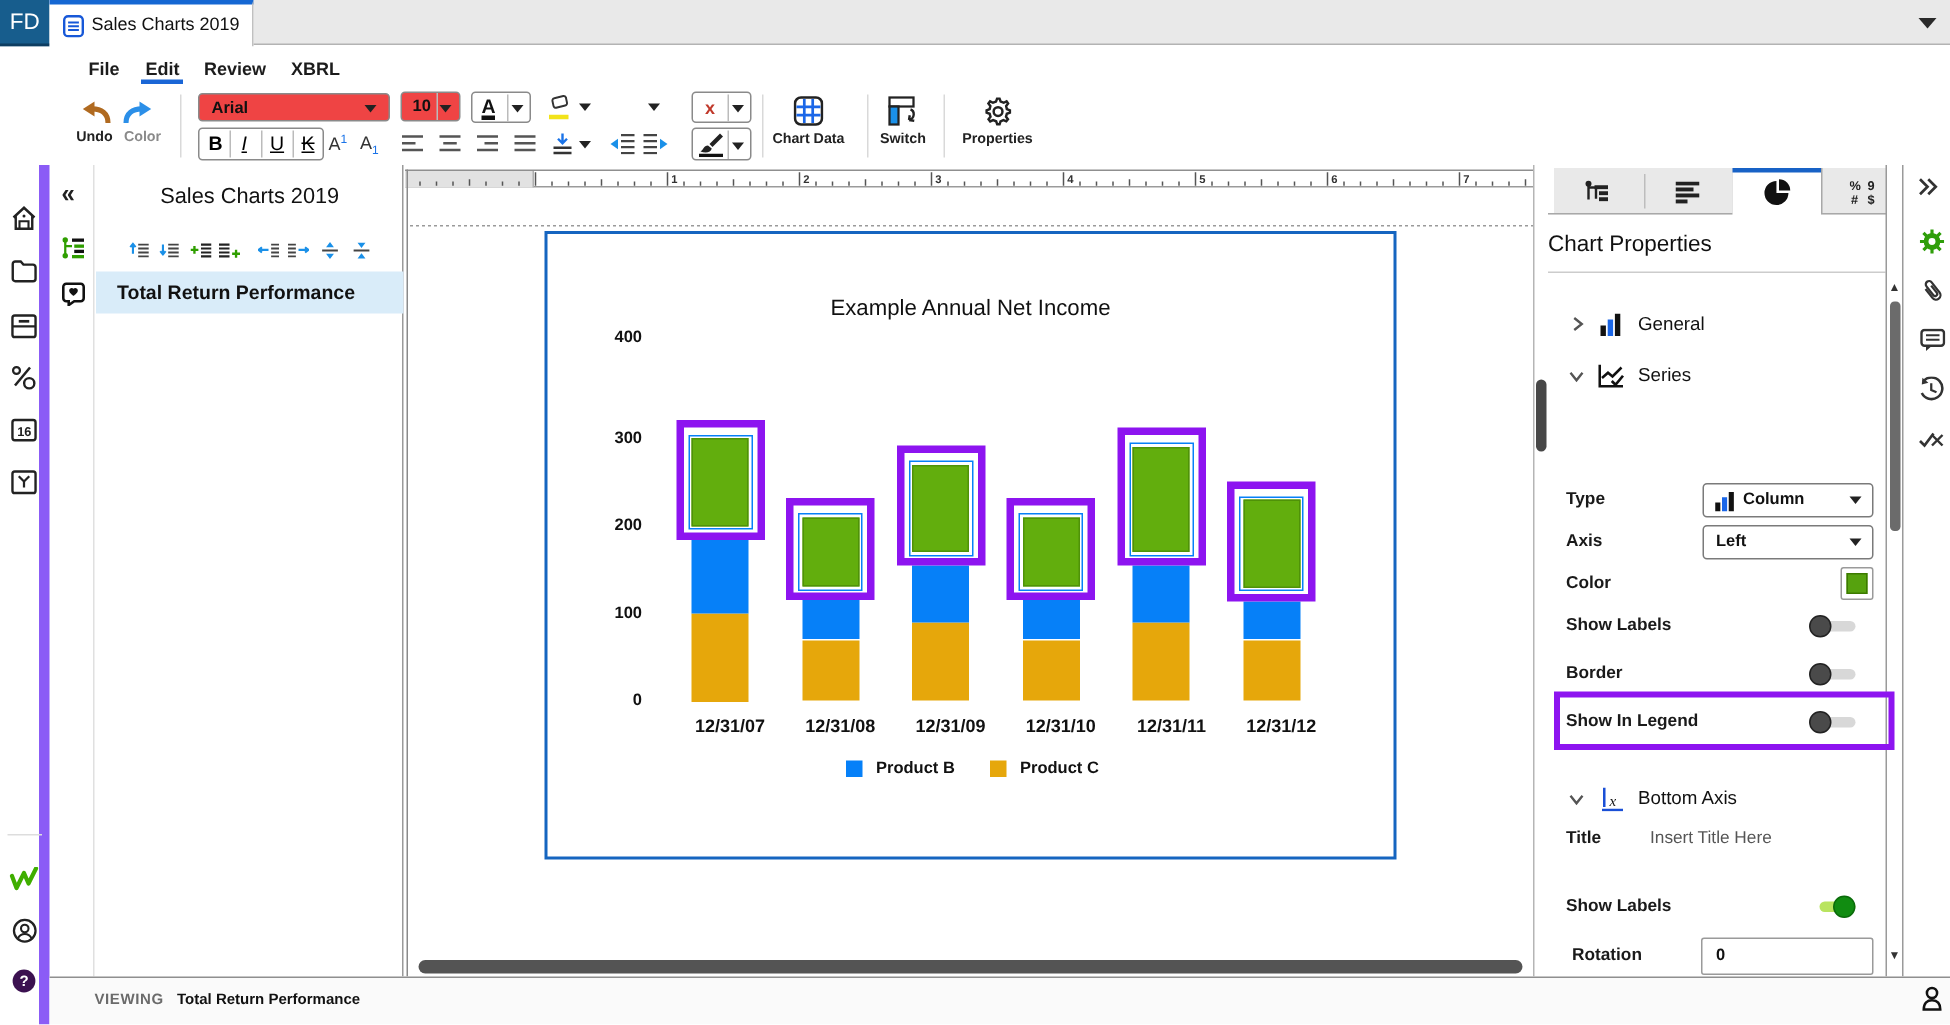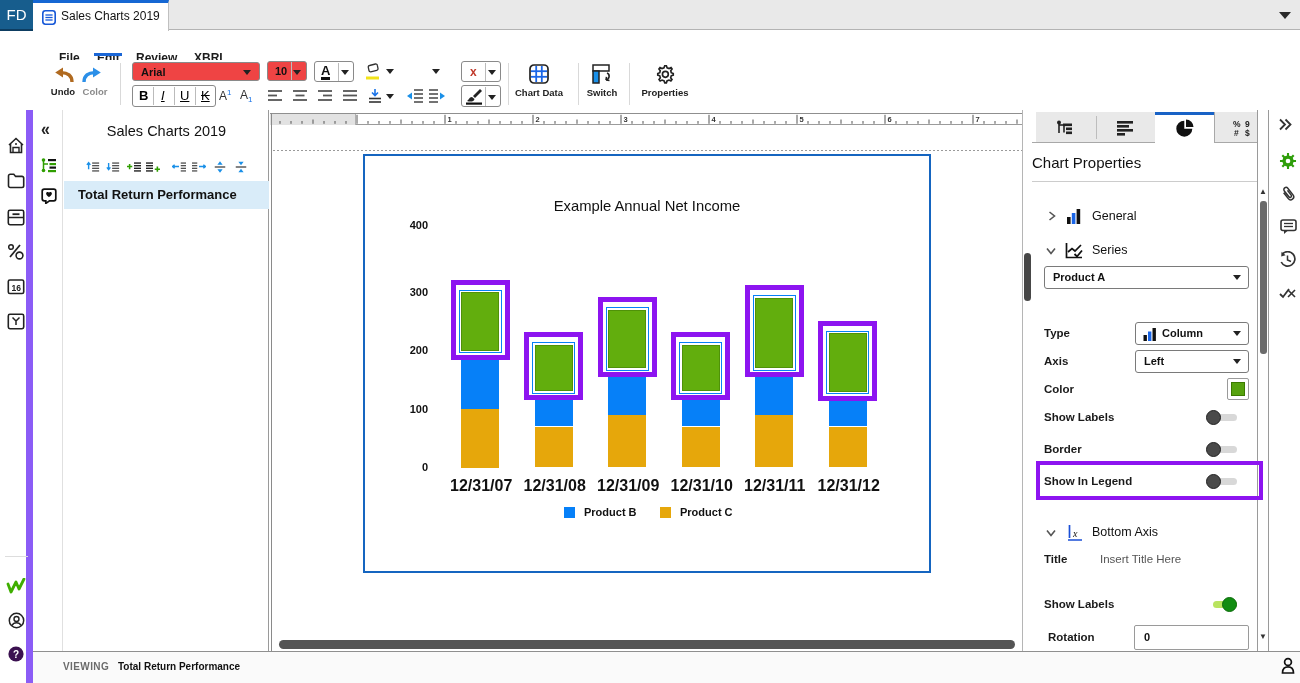--- a/index.html
+++ b/index.html
@@ -6,21 +6,21 @@
 body{font-family:"Liberation Sans",sans-serif;background:#fff;position:relative;}
 #app{position:absolute;left:0;top:0;width:1300px;height:683px;}
 .abs{position:absolute;}
 
 #tabbar{position:absolute;left:0;top:0;width:1300px;height:30px;background:#e9e9e9;border-bottom:1px solid #b3b3b3;}
 #fdbox{position:absolute;left:0;top:0;width:33px;height:31px;background:#175d8d;border-bottom:2px solid #0d3d61;color:#fff;font-size:15px;text-align:center;line-height:29px;letter-spacing:0px;}
 #doctab{position:absolute;left:33px;top:0;width:136px;height:31px;background:#fff;border-top:3px solid #1567d3;border-right:1px solid #c0c0c0;}
 #doctab .txt{position:absolute;left:28px;top:6px;font-size:12px;color:#111;}
 #tabcaret{position:absolute;left:1279px;top:12px;line-height:0;}
 
-#menubar{position:absolute;left:0;top:31px;width:1300px;height:29px;background:#fff;margin-top:12px;}
+#menubar{position:absolute;left:0;top:31px;width:1300px;height:29px;background:#fff;}
 .mitem{position:absolute;top:7.5px;font-size:12px;font-weight:bold;color:#1c1c1c;}
 #editul{position:absolute;left:94px;top:53px;width:28px;height:2.5px;background:#1a66d6;}
 
 #toolbar{position:absolute;left:0;top:60px;width:1300px;height:53px;background:#fff;}
 .tsep{position:absolute;top:3px;height:42px;width:1px;background:#d9d9d9;}
 .tlabel{position:absolute;font-size:9.5px;font-weight:bold;color:#222;text-align:center;}
 .combo{position:absolute;border:1px solid #8a8a8a;border-radius:3px;background:#ef4444;}
 .caret{width:0;height:0;border-left:4px solid transparent;border-right:4px solid transparent;border-top:5px solid #222;display:inline-block;}
 .btnbox{position:absolute;border:1px solid #8a8a8a;border-radius:3px;background:#fff;}
 
@@ -35,21 +35,21 @@
 #ruler{position:absolute;left:0;top:3.2px;width:752px;height:12px;background:#fff;border-bottom:1px solid #9b9b9b;border-top:1px solid #8f8f8f;}
 #rulgray{position:absolute;left:0;top:0;width:86px;height:11px;background:#e2e2e2;border-right:1px solid #b0b0b0;}
 #dotline{position:absolute;left:3px;top:39.5px;width:752px;height:1px;background-image:repeating-linear-gradient(90deg,#9a9a9a 0 2px,transparent 2px 4px);}
 #vscroll{position:absolute;left:752px;top:0;width:10px;height:541px;border-left:1px solid #b5b5b5;background:#fff;}
 #vthumb{position:absolute;left:1px;top:143px;width:7px;height:48px;background:#474747;border-radius:4px;}
 #hthumb{position:absolute;left:9px;top:530px;width:736px;height:8.5px;background:#545454;border-radius:5px;}
 
 #chart{position:absolute;left:93px;top:44px;width:568px;height:419px;border:2px solid #1565c0;background:#fff;}
 .bar{position:absolute;}
 .ylab{position:absolute;width:34px;text-align:right;font-size:11px;font-weight:bold;color:#111;}
-.xlab{position:absolute;width:60px;text-align:left;font-size:16px;font-weight:bold;color:#111;}
+.xlab{position:absolute;width:60px;text-align:right;font-size:12px;font-weight:bold;color:#111;}
 .purp{position:absolute;border:5px solid #8d14f0;background:#fff;}
 .bluesel{position:absolute;border:1.5px solid #0680f8;background:#fff;}
 .greenseg{position:absolute;background:#62ae0d;border:1px solid #4f9208;}
 .rlabel{position:absolute;left:12px;font-size:11.5px;font-weight:bold;color:#1a1a1a;}
 .rdrop{position:absolute;border:1px solid #7a7a7a;border-radius:3px;background:#fff;}
 .rdrop .dtext{position:absolute;left:8px;top:4px;font-size:11px;font-weight:bold;color:#111;}
 .rdrop .caret{position:absolute;right:7px;top:8px;}
 .toggle{position:absolute;width:31px;height:15px;}
 .toggle .track{position:absolute;left:7px;top:4px;width:24px;height:7px;border-radius:4px;background:#d8d8d8;}
 .toggle .knob{position:absolute;left:0;top:0;width:15px;height:15px;border-radius:50%;background:#4a4a4a;border:1.5px solid #222;}
@@ -563,24 +563,20 @@
     <svg class="abs" style="left:14px;top:137px" width="10" height="8" viewBox="0 0 10 8">
           <path d="M1 1.5 L5 6.5 L9 1.5" fill="none" stroke="#555" stroke-width="1.6"></path>
         </svg>
     <svg class="abs" style="left:33px;top:133px" width="18" height="16" viewBox="0 0 18 16">
           <path d="M1.5 0 L1.5 14.5 L17 14.5" stroke="#111" stroke-width="1.7" fill="none"></path>
           <path d="M3 9 L7 5.5 L10 8 L16 2" stroke="#111" stroke-width="1.7" fill="none"></path>
           <path d="M9.5 11 L12 13.5 L17 7.5" stroke="#111" stroke-width="1.8" fill="none"></path>
         </svg>
     <span class="abs" style="left:60px;top:133px;font-size:12.5px;color:#111">Series</span>
 
-    <div class="rdrop" style="left:12px;top:156px;width:205px;height:23px">
-          <span class="dtext">Product A</span>
-          <div class="caret"></div>
-        </div>
 
     <span class="rlabel" style="top:216.5px">Type</span>
     <div class="rdrop" style="left:103px;top:211.5px;width:114px;height:23px">
       <svg class="abs" style="left:7px;top:5px" width="14" height="13" viewBox="0 0 14 13">
             <rect x="0.5" y="7" width="3.4" height="6" fill="#111"></rect>
             <rect x="5" y="3.5" width="3.4" height="9.5" fill="#1a66e8"></rect>
             <rect x="9.5" y="0" width="3.4" height="13" fill="#111"></rect>
           </svg>
       <span class="dtext" style="left:26px">Column</span>
           <div class="caret"></div>

